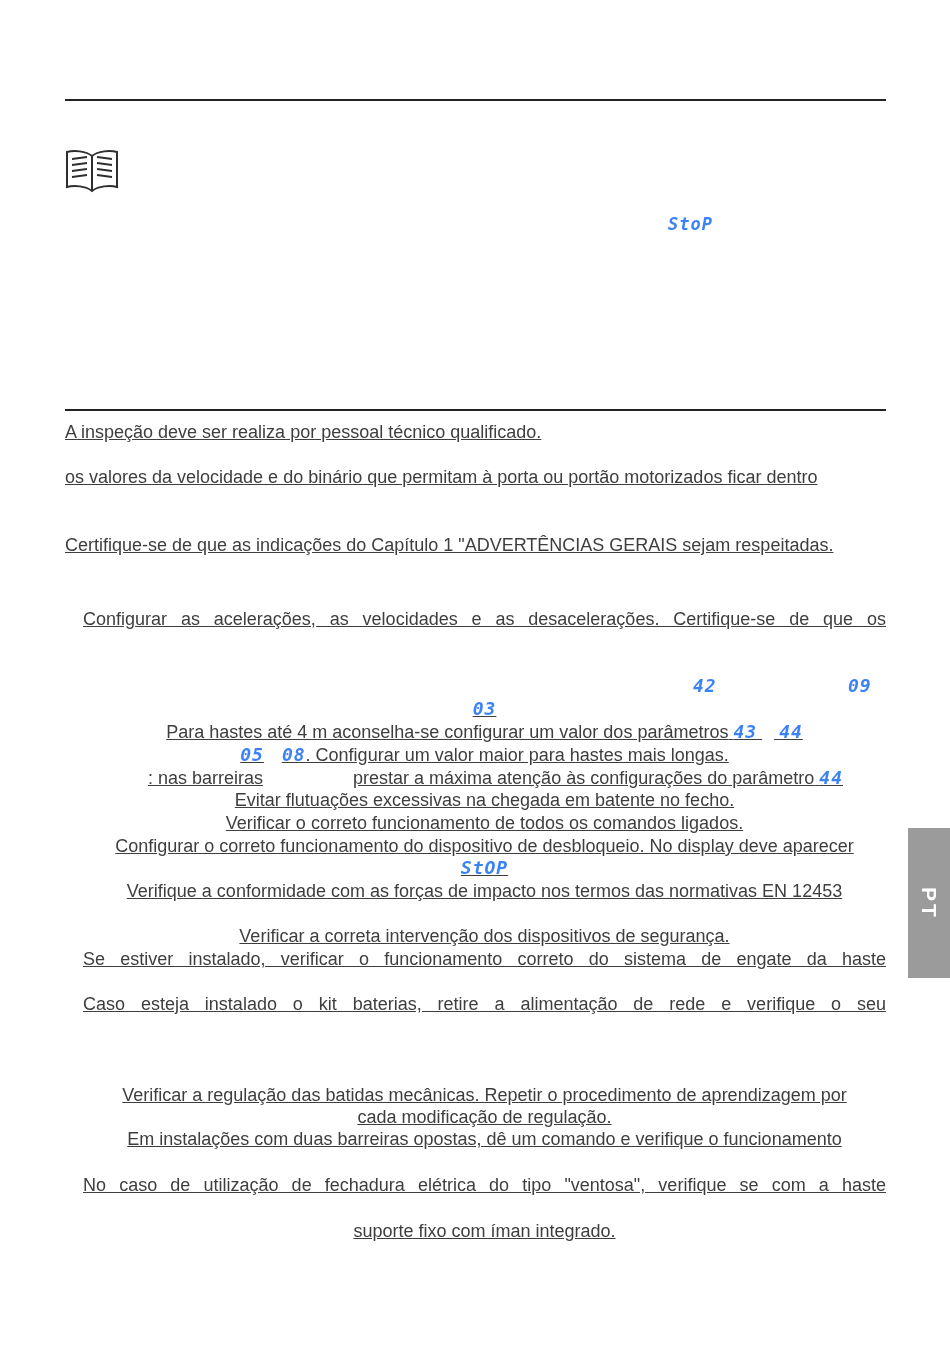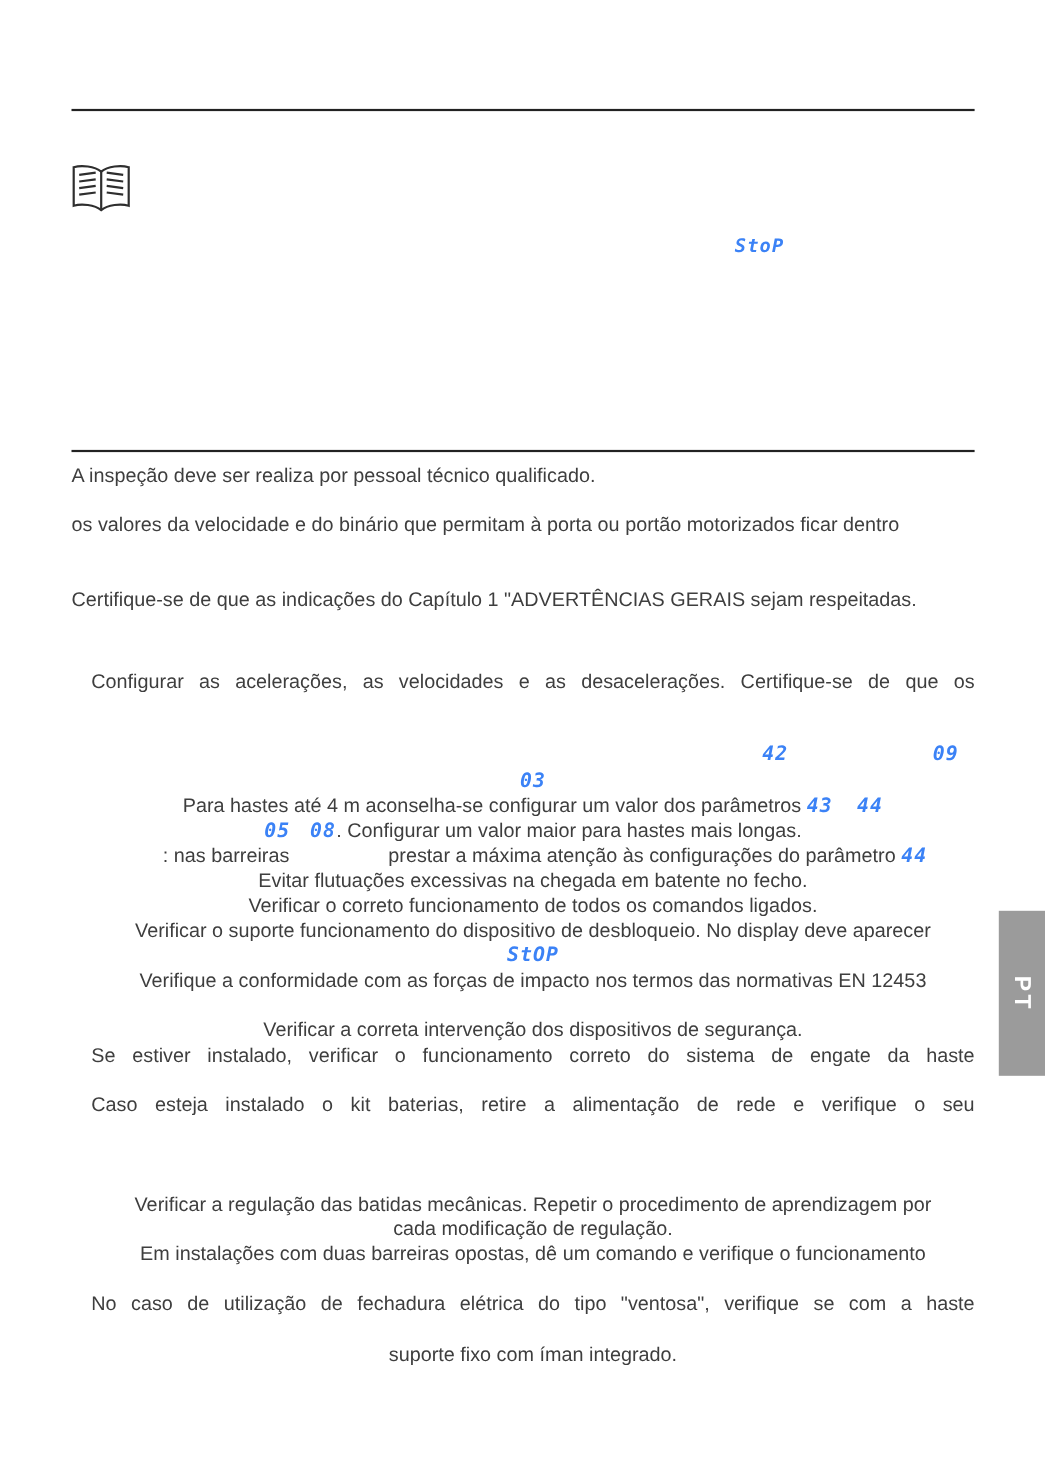--- a/index.html
+++ b/index.html
@@ -4,21 +4,21 @@
 <style>
   * { margin:0; padding:0; box-sizing:border-box; }
   html, body { background:#ffffff; }
   .page {
     position:relative; width:950px; height:1348px; background:#ffffff;
     font-family:"Liberation Sans", sans-serif; color:#3e3e3e; overflow:hidden;
   }
   .rule { position:absolute; left:65px; width:821px; height:2px; background:#222222; }
   .rule-top { top:99px; }
   .rule-mid { top:409px; }
-  .line { position:absolute; font-size:18px; line-height:22px; white-space:nowrap; }
+  .line { position:absolute; font-size:18px; line-height:22px; white-space:nowrap;text-decoration:underline; }
   .intro { left:65px; width:821px; }
   .item  { left:83px; width:803px;text-align:center; }
   .just  { white-space:normal; text-align:justify; text-align-last:justify; }
   .seg {
     font-family:"DejaVu Sans Mono", monospace;
     font-style:italic; font-weight:700; letter-spacing:1px; color:#3b82f6;
   }
   .seg-top { position:absolute; left:668px; top:214px; font-size:17px; }
   .abs { position:absolute; top:0; }
   .gap { display:inline-block; height:1px; }
@@ -76,21 +76,21 @@
   </div>
 
   <div class="line item" style="top:744px"><span class="seg">05</span><span class="gap g18"></span><span class="seg">08</span><span>. Configurar um valor maior para hastes mais longas.</span></div>
 
   <div class="line item" style="top:767px"><span class="gap g22"></span><span>: nas barreiras</span><span class="gap g90"></span><span>prestar a máxima atenção às configurações do parâmetro</span>
     <span class="seg">44</span>
   </div>
 
   <div class="line item" style="top:789px">Evitar flutuações excessivas na chegada em batente no fecho.</div>
   <div class="line item" style="top:812px">Verificar o correto funcionamento de todos os comandos ligados.</div>
-  <div class="line item" style="top:835px">Verificar o suporte funcionamento do dispositivo de desbloqueio. No display deve aparecer</div>
+  <div class="line item" style="top:835px">Configurar o correto funcionamento do dispositivo de desbloqueio. No display deve aparecer</div>
 
   <div class="line item" style="top:857px"><span class="seg">StOP</span></div>
 
   <div class="line item" style="top:880px">Verifique a conformidade com as forças de impacto nos termos das normativas EN 12453</div>
   <div class="line item" style="top:925px">Verificar a correta intervenção dos dispositivos de segurança.</div>
   <div class="line item just" style="top:948px">Se estiver instalado, verificar o funcionamento correto do sistema de engate da haste</div>
   <div class="line item just" style="top:993px">Caso esteja instalado o kit baterias, retire a alimentação de rede e verifique o seu</div>
   <div class="line item" style="top:1084px">Verificar a regulação das batidas mecânicas. Repetir o procedimento de aprendizagem por</div>
   <div class="line item" style="top:1106px">cada modificação de regulação.</div>
   <div class="line item" style="top:1128px">Em instalações com duas barreiras opostas, dê um comando e verifique o funcionamento</div>

